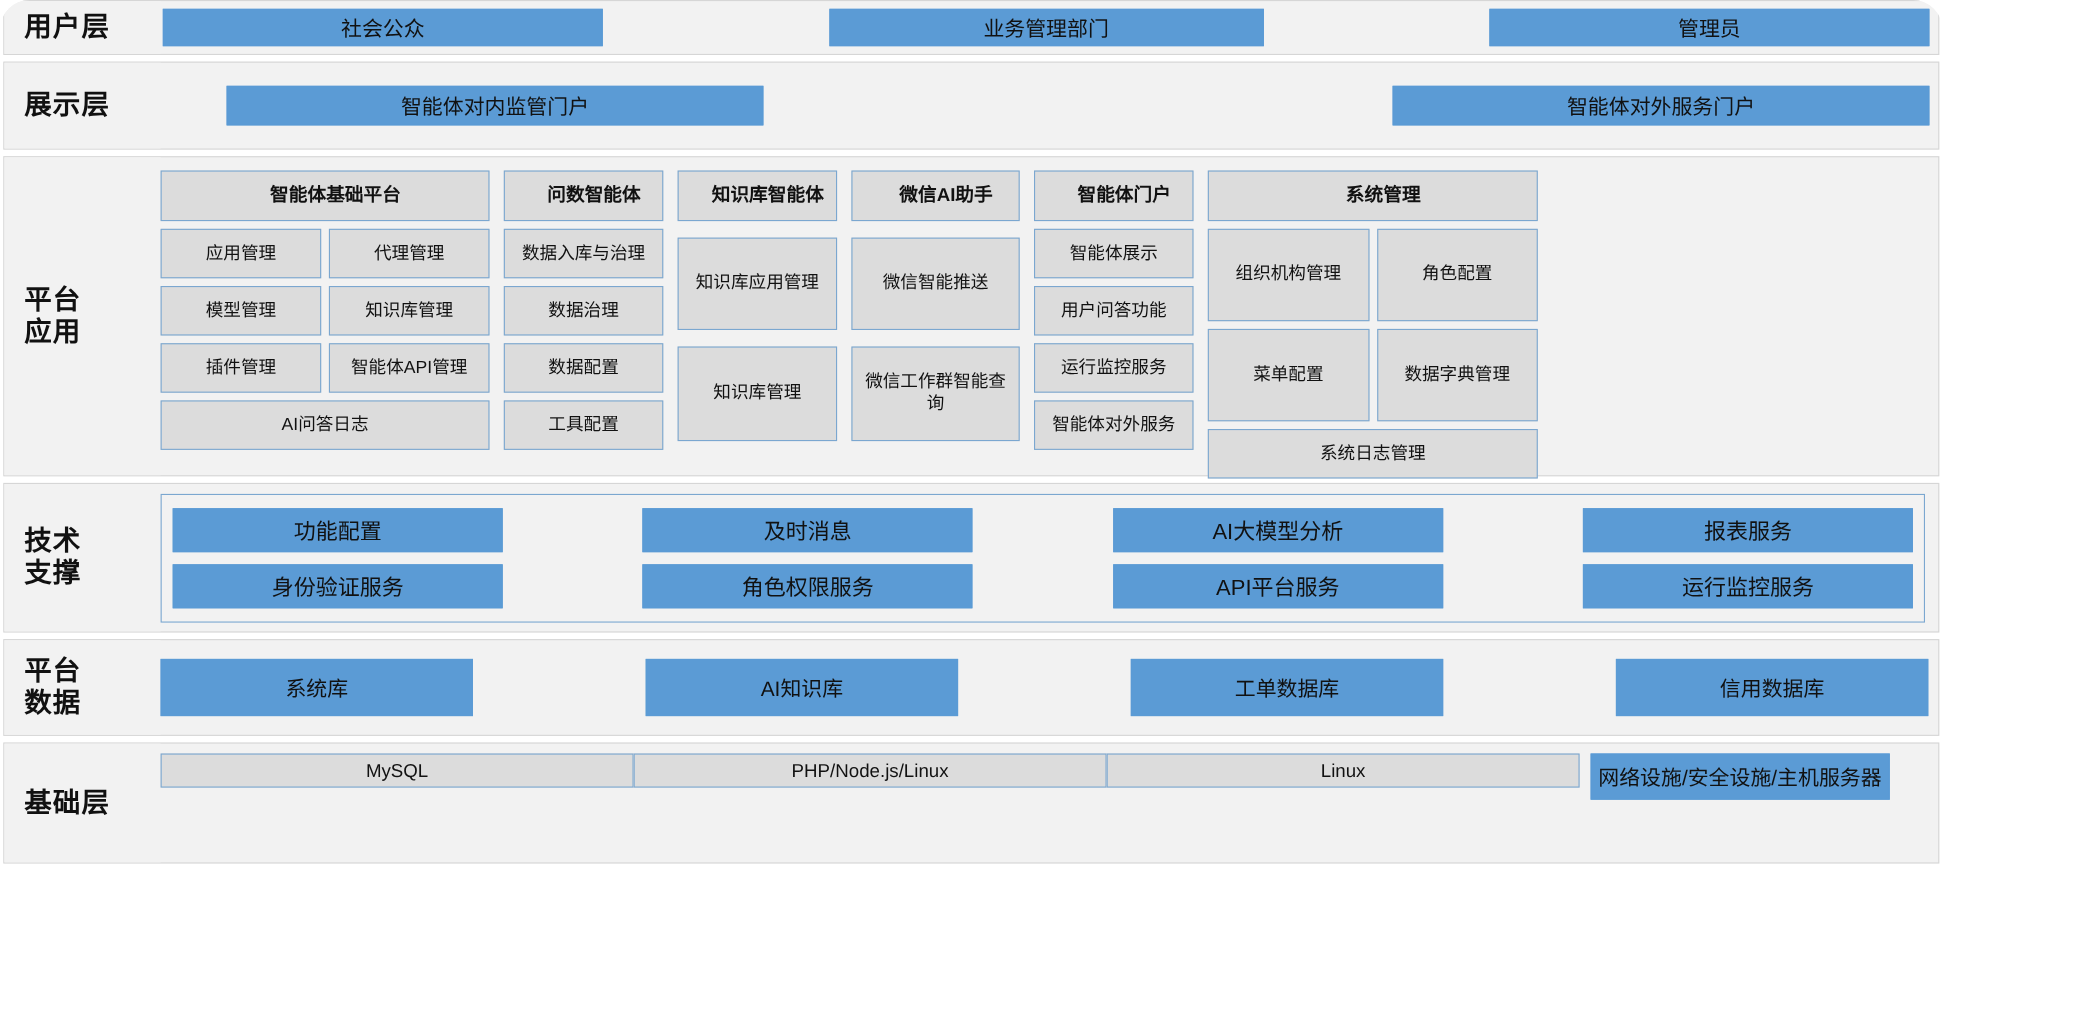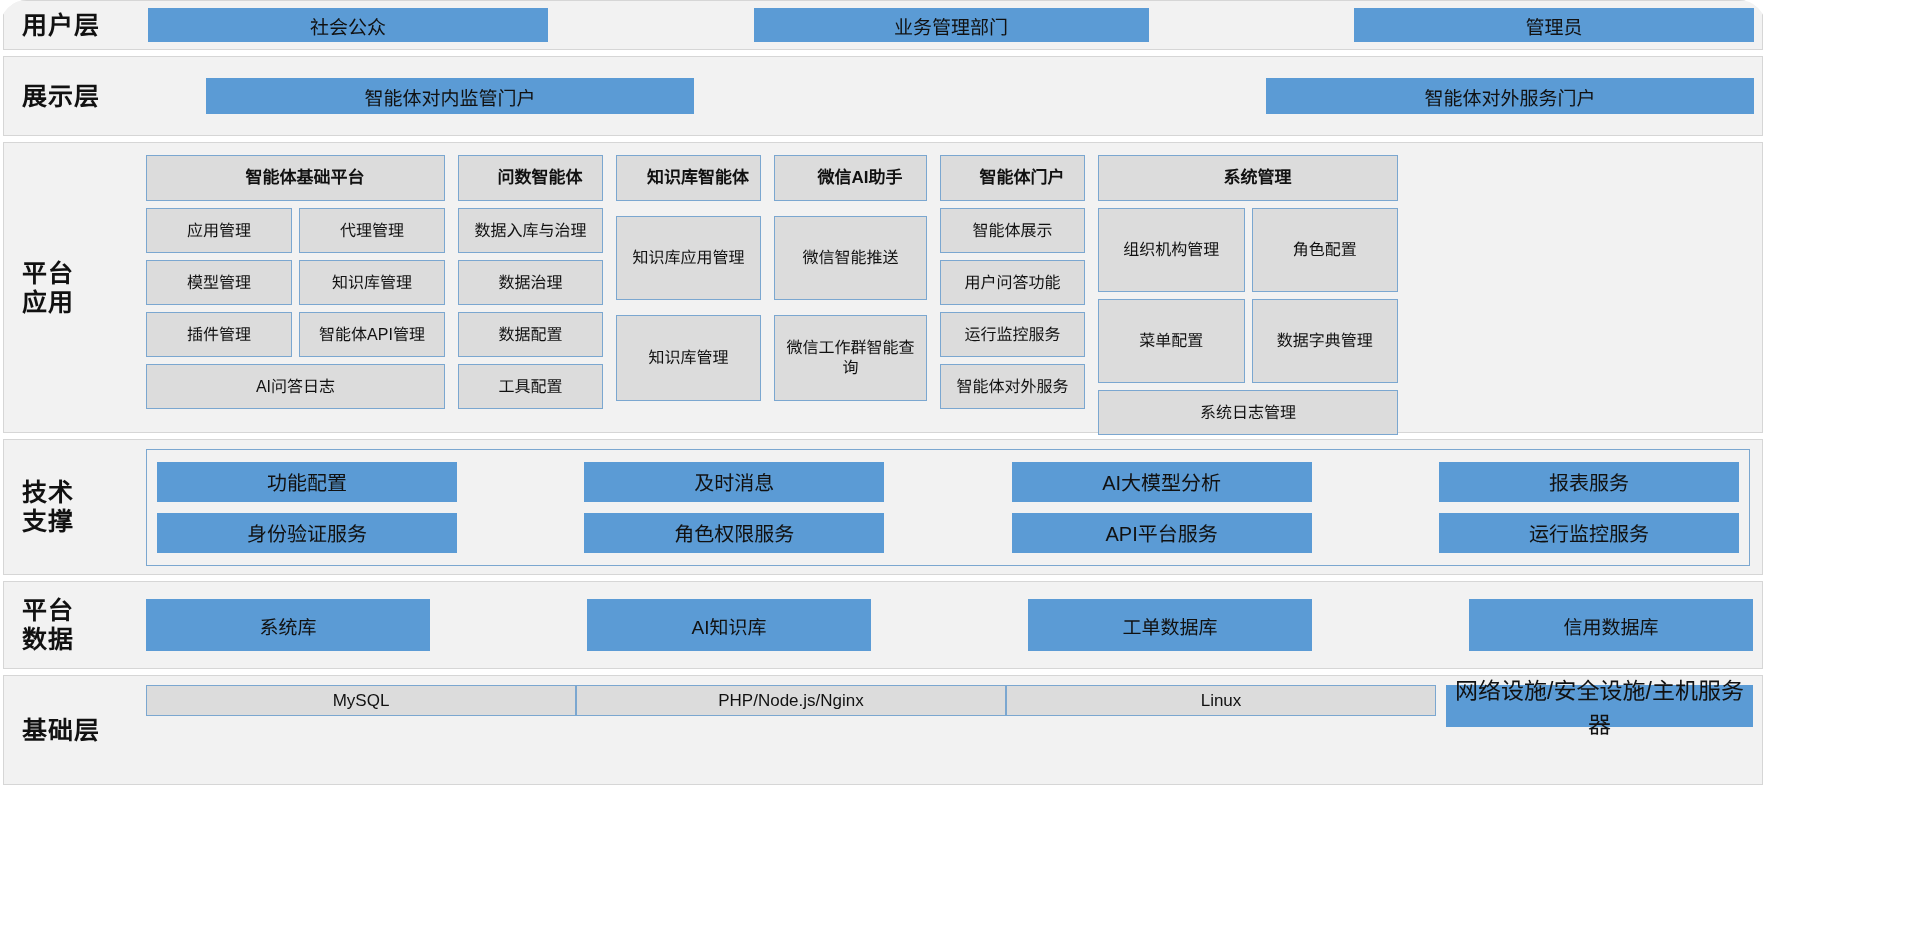--- a/index.html
+++ b/index.html
@@ -136,21 +136,21 @@
   
   #infra-band { height: 110px; margin-bottom: 0; }
   #infra-band .band-body {
     flex-direction: row;
     align-items: stretch;
     gap: 10px;
     padding: 9px 9px 9px 0;
   }
   .infra-row-top { display: flex; justify-content: space-between; }
   .infra-row-top .grey-box { width: 430px; height: 31px; font-size: 17px; }
-  .infra-row-bottom .blue-box { width: 100%; height: 42px; font-size: 23px; }
+  .infra-row-bottom .blue-box { width: 100%; height: 42px; font-size: 19px; }
 </style>
 </head>
 <body>
 
 <div class="page">
 
   <div class="band" id="user-band">
     <div class="band-label">用户层</div>
     <div class="band-body">
       <div class="blue-box">社会公众</div>
@@ -267,21 +267,21 @@
       <div class="blue-box">工单数据库</div>
       <div class="blue-box">信用数据库</div>
     </div>
   </div>
 
   <div class="band" id="infra-band">
     <div class="band-label">基础层</div>
     <div class="band-body">
       <div class="infra-row-top">
         <div class="grey-box">MySQL</div>
-        <div class="grey-box">PHP/Node.js/Nginx</div>
+        <div class="grey-box">PHP/Node.js/Linux</div>
         <div class="grey-box">Linux</div>
       </div>
       <div class="infra-row-bottom">
         <div class="blue-box">网络设施/安全设施/主机服务器</div>
       </div>
     </div>
   </div>
 
 </div>
 

